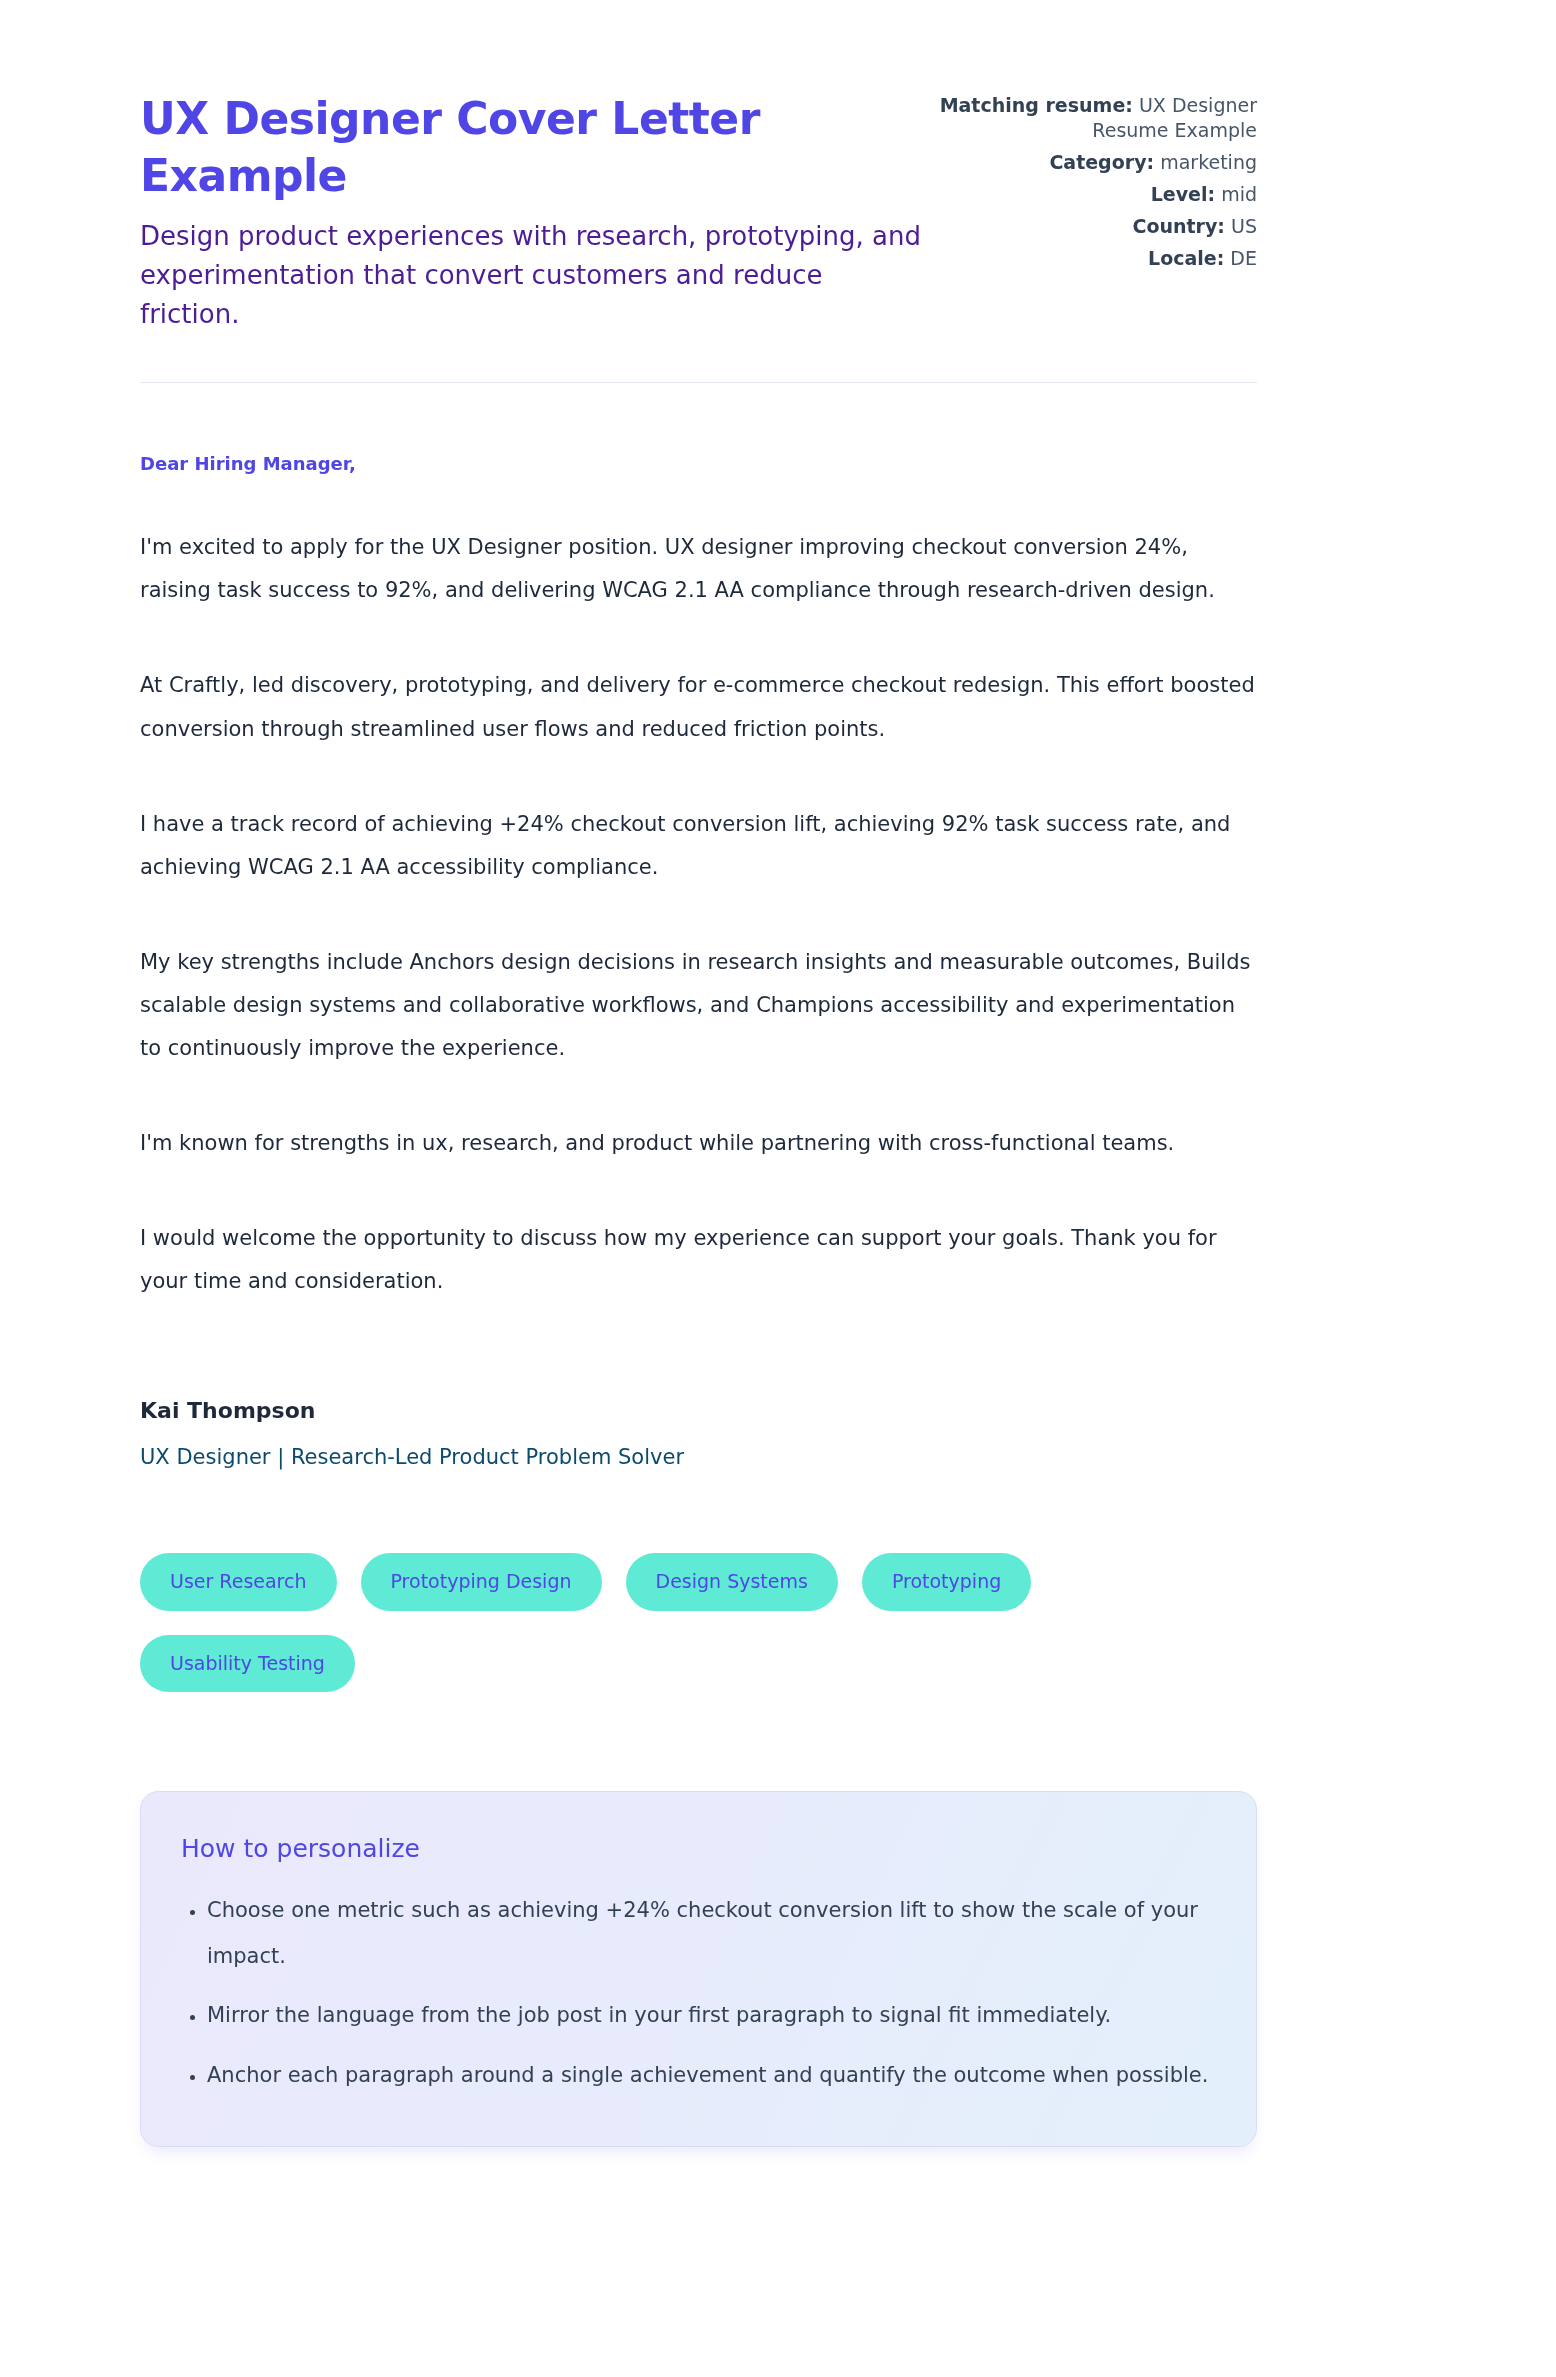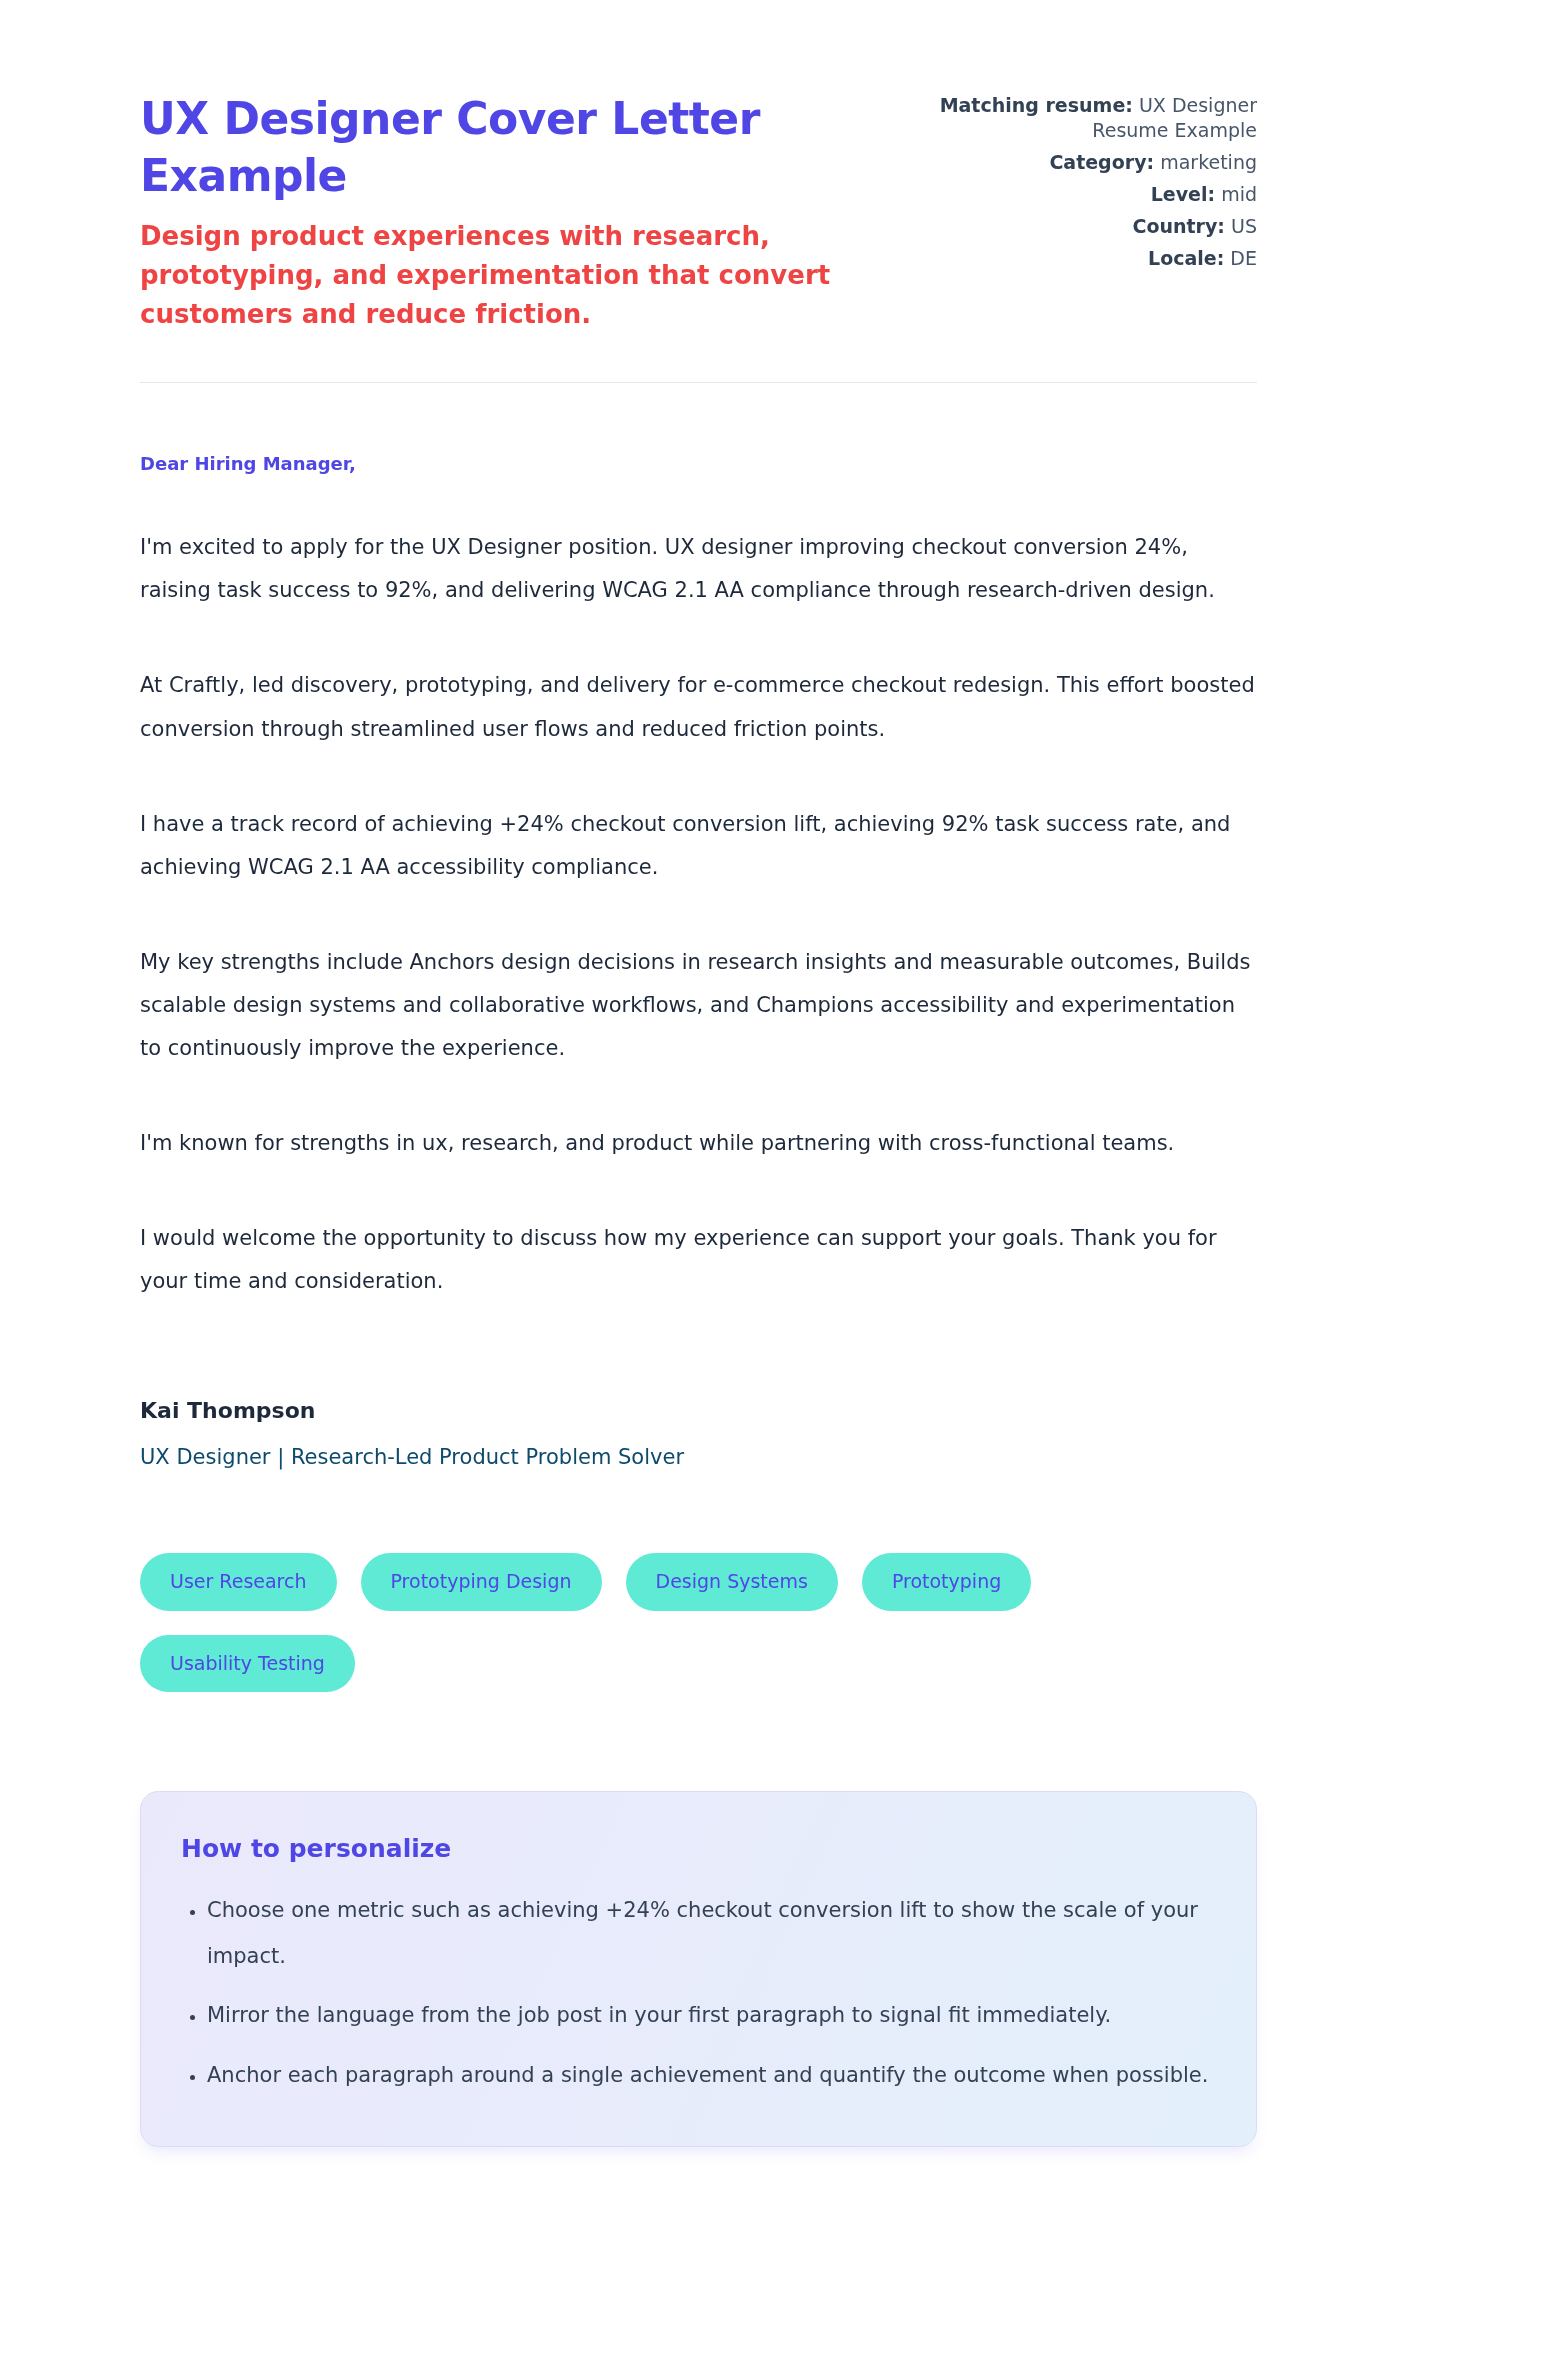--- a/index.html
+++ b/index.html
@@ -28,22 +28,22 @@
     font-size: 44px;
     line-height: 1.3;
     font-weight: bold;
     color: #4f46e5;
     letter-spacing: -0.5px;
   }
   .page-subtitle {
     margin: 0;
     font-size: 26px;
     line-height: 1.5;
-    font-weight: bold;
-    color: #ef4444;
+    font-weight: normal;
+    color: #4c1d95;
   }
   .meta {
     width: 332px;
     flex: none;
     text-align: right;
     font-size: 19px;
     line-height: 1.35;
     color: #475569;
     padding-top: 2.7px;
   }
@@ -101,21 +101,21 @@
     border-radius: 18.3px;
     background: linear-gradient(115deg, #eae9fb 0%, #e7ecfb 55%, #e3f0fb 100%);
     border: 0.9px solid #dadcf5;
     box-shadow: 0 9.2px 14.7px -5.5px rgba(99, 102, 241, 0.15);
     padding: 42px 46px 48px 40px;
     box-sizing: border-box;
   }
   .personalize-title {
     margin: 0;
     font-size: 25px;
-    font-weight: bold;
+    font-weight: normal;
     color: #4f46e5;
   }
   .tips {
     margin: 24px 0 0 0;
     padding: 0 0 0 26px;
     list-style: disc;
   }
   .tip {
     font-size: 21px;
     line-height: 2.2;

